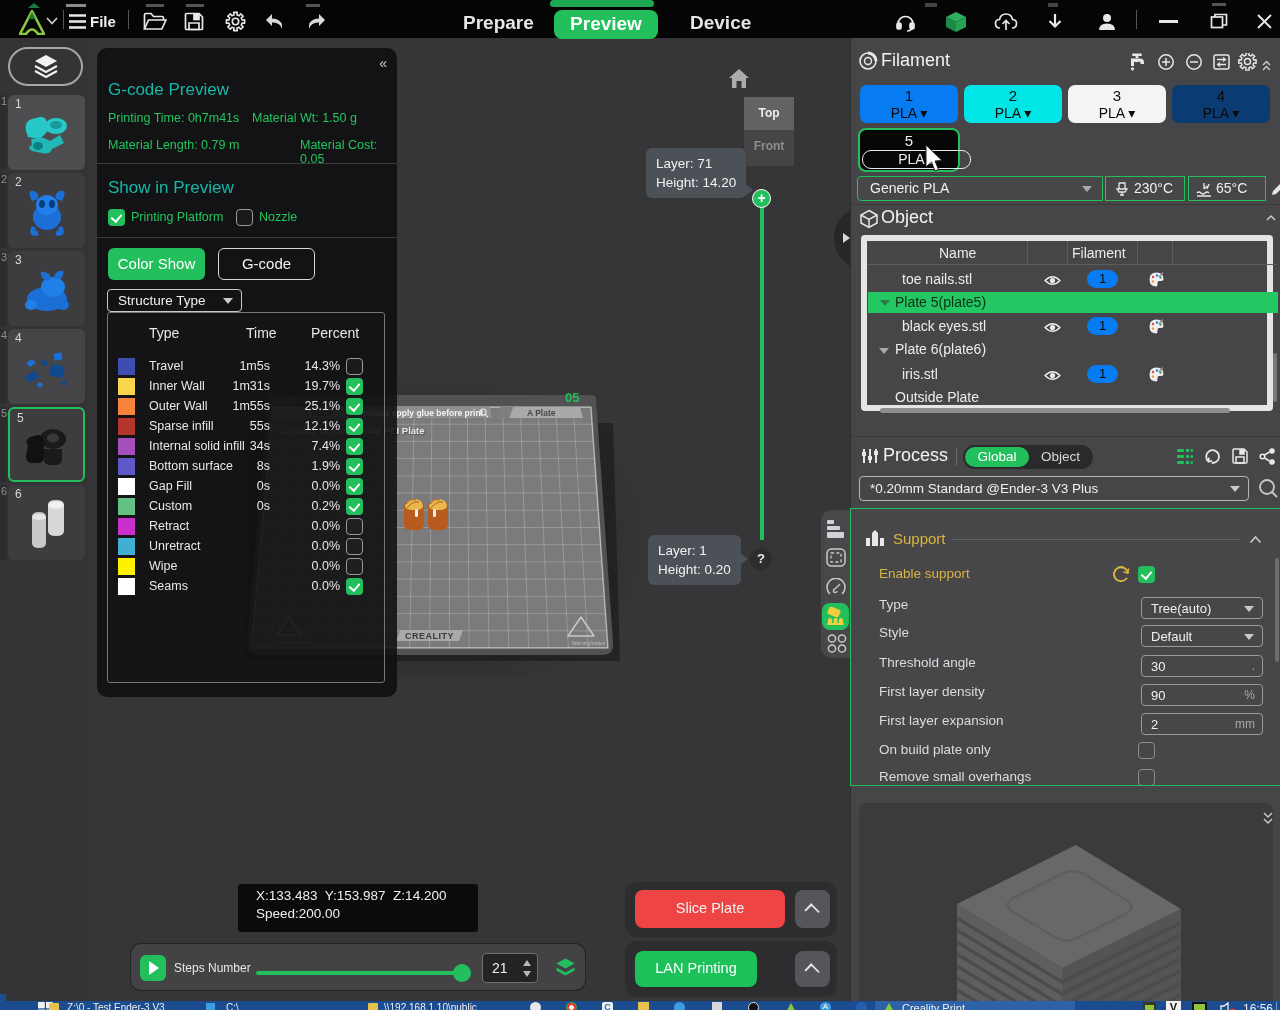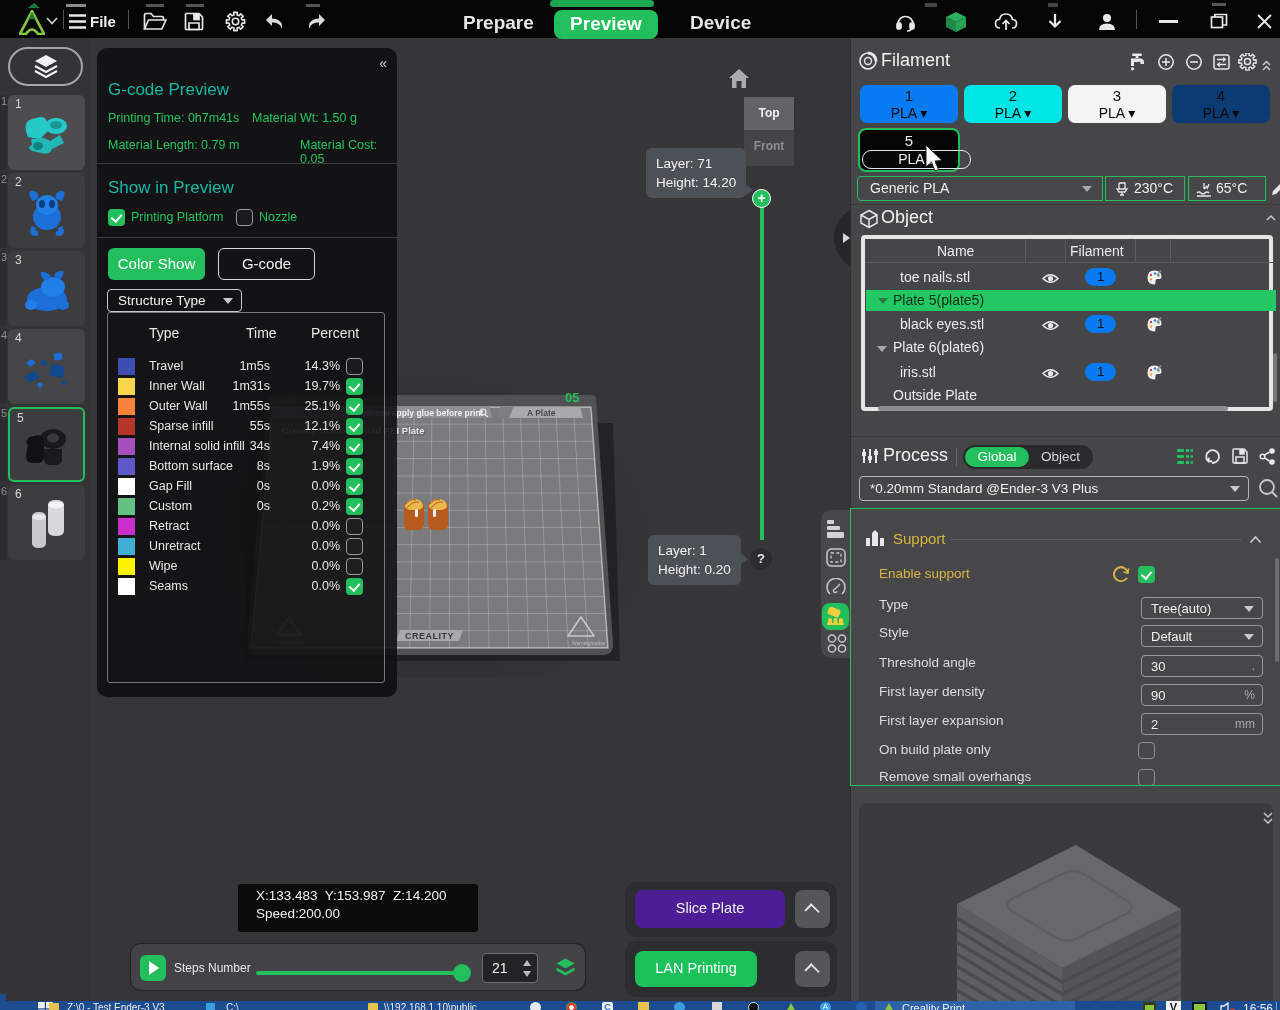--- a/index.html
+++ b/index.html
@@ -212,21 +212,21 @@
       <span style="margin-left:9px;">21</span>
       <div class="abs" style="right:6px; top:6px; width:0; height:0; border-left:4.5px solid transparent; border-right:4.5px solid transparent; border-bottom:6px solid #B8B8BA;"></div>
       <div class="abs" style="right:6px; top:17px; width:0; height:0; border-left:4.5px solid transparent; border-right:4.5px solid transparent; border-top:6px solid #B8B8BA;"></div>
     </div>
     <svg class="abs" style="left:424px; top:13px;" width="21" height="21" viewBox="0 0 21 21">
       <path d="M10.5 1.5 L19.5 6.5 L10.5 11.5 L1.5 6.5 Z" fill="#23BF5D"></path>
       <path d="M1.5 10.5 L10.5 15.5 L19.5 10.5 L19.5 13.5 L10.5 18.5 L1.5 13.5 Z" fill="#23BF5D"></path>
     </svg>
   </div>
 
-  <div class="abs" style="left:545px; top:852px; width:150px; height:38px; background:#4c1d95; border-radius:8px; color:#F2F2F2; font-size:14.5px; text-align:center; line-height:37px;">Slice Plate</div>
+  <div class="abs" style="left:545px; top:852px; width:150px; height:38px; background:#ef4444; border-radius:8px; color:#F2F2F2; font-size:14.5px; text-align:center; line-height:37px;">Slice Plate</div>
   <div class="abs" style="left:705px; top:852px; width:35px; height:38px; background:#55555A; border-radius:8px;">
     <div class="abs" style="left:11px; top:15px; width:12px; height:12px; border:solid #E8E8EA; border-width:2.5px 0 0 2.5px; transform:rotate(45deg) scale(1,0.8);"></div>
   </div>
   <div class="abs" style="left:545px; top:913px; width:122px; height:36px; background:#1CC15A; border-radius:8px; color:#fff; font-size:14.5px; text-align:center; line-height:35px;">LAN Printing</div>
   <div class="abs" style="left:705px; top:913px; width:35px; height:36px; background:#55555A; border-radius:8px;">
     <div class="abs" style="left:11px; top:14px; width:12px; height:12px; border:solid #E8E8EA; border-width:2.5px 0 0 2.5px; transform:rotate(45deg) scale(1,0.8);"></div>
   </div>
 </div>
 
 <div id="topbar">
@@ -577,21 +577,21 @@
   
   <svg class="abs" style="left:8px; top:171px;" width="20" height="20" viewBox="0 0 20 20" fill="none" stroke="#E8E8EA" stroke-width="1.5">
     <path d="M10 1.5 L18 6 L18 14 L10 18.5 L2 14 L2 6 Z M2 6 L10 10.5 L18 6 M10 10.5 L10 18.5"></path>
   </svg>
   <div class="abs" style="left:30px; top:169px; font-size:18px; color:#F2F2F2;">Object</div>
   <path></path>
   <svg class="abs" style="left:414px; top:174px;" width="12" height="12" viewBox="0 0 12 12">
         <path d="M2 8 L6 4 L10 8" fill="none" stroke="#C9C9CB" stroke-width="1.5"></path>
       </svg>
   
-  <div class="abs" style="left:10px; top:197px; width:412px; height:176px; border:4px solid #e5e5e5; border-radius:4px; font-size:14px; color:#ECECEE;">
+  <div class="abs" style="left:10px; top:197px; width:412px; height:176px; border:6px solid #e5e5e5; border-radius:4px; font-size:14px; color:#ECECEE;">
     <div class="abs" style="left:0; top:0; width:410px; height:24px; border-bottom:1px solid #5C5C5E;">
       <span class="abs" style="left:72px; top:4px;">Name</span>
           <span class="abs" style="left:205px; top:4px;">Filament</span>
       <div class="abs" style="left:160px; top:0; width:1px; height:24px; background:#5C5C5E;"></div>
       <div class="abs" style="left:200px; top:0; width:1px; height:24px; background:#5C5C5E;"></div>
       <div class="abs" style="left:270px; top:0; width:1px; height:24px; background:#5C5C5E;"></div>
       <div class="abs" style="left:305px; top:0; width:1px; height:24px; background:#5C5C5E;"></div>
     </div>
     <div class="abs" style="left:35px; top:30px;">toe nails.stl</div>
     <svg class="abs" style="left:177px; top:33px;" width="17" height="13" viewBox="0 0 17 13">

